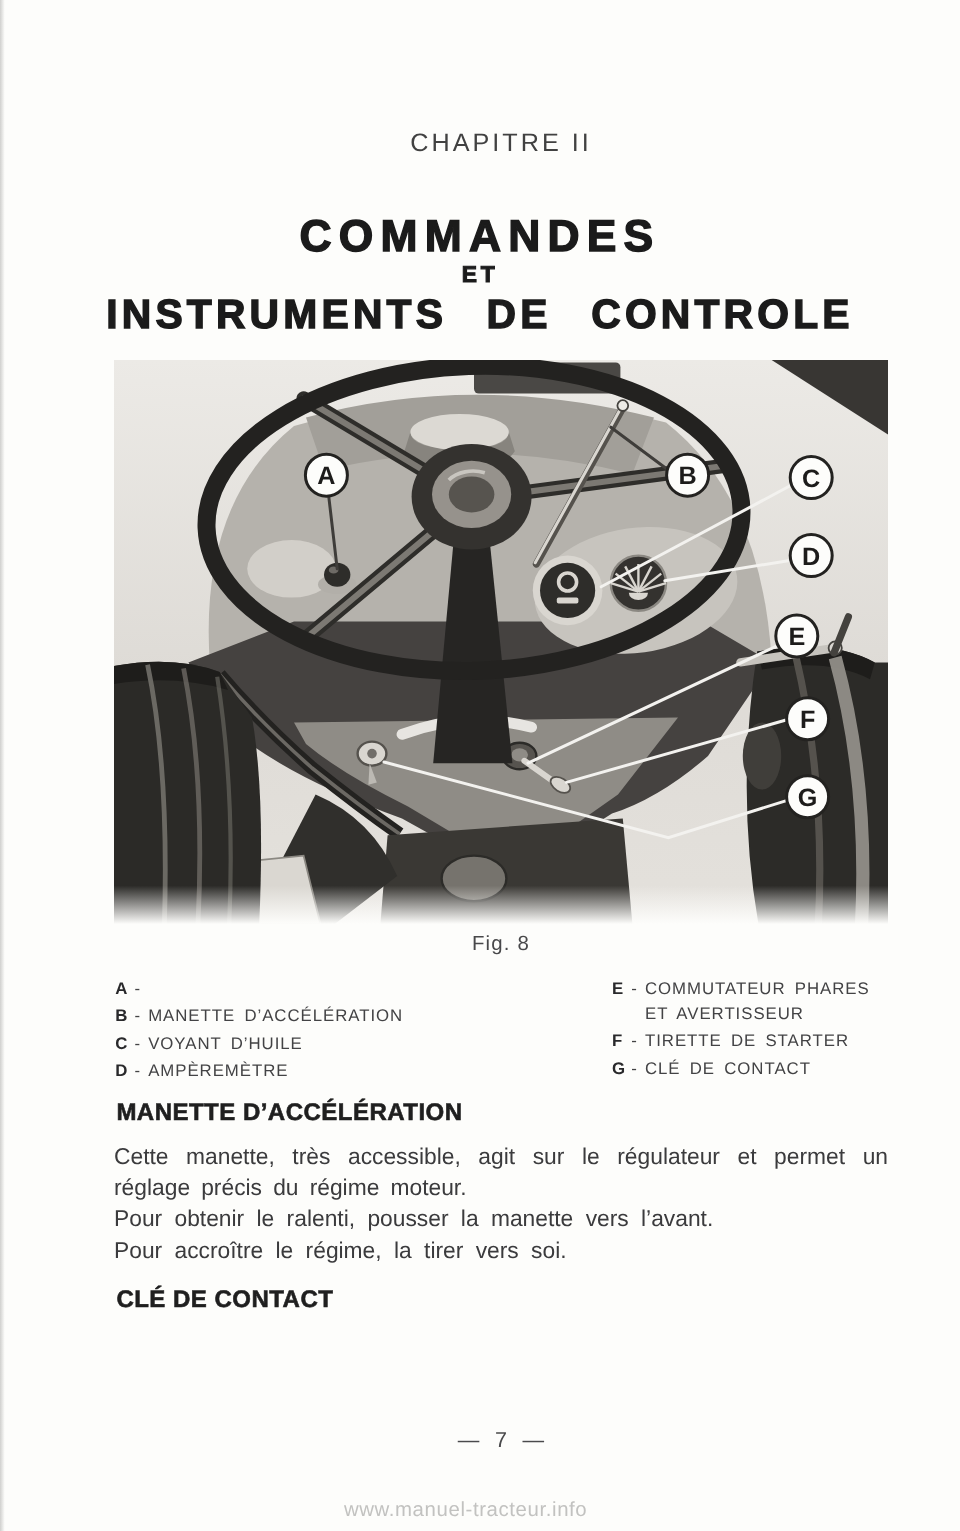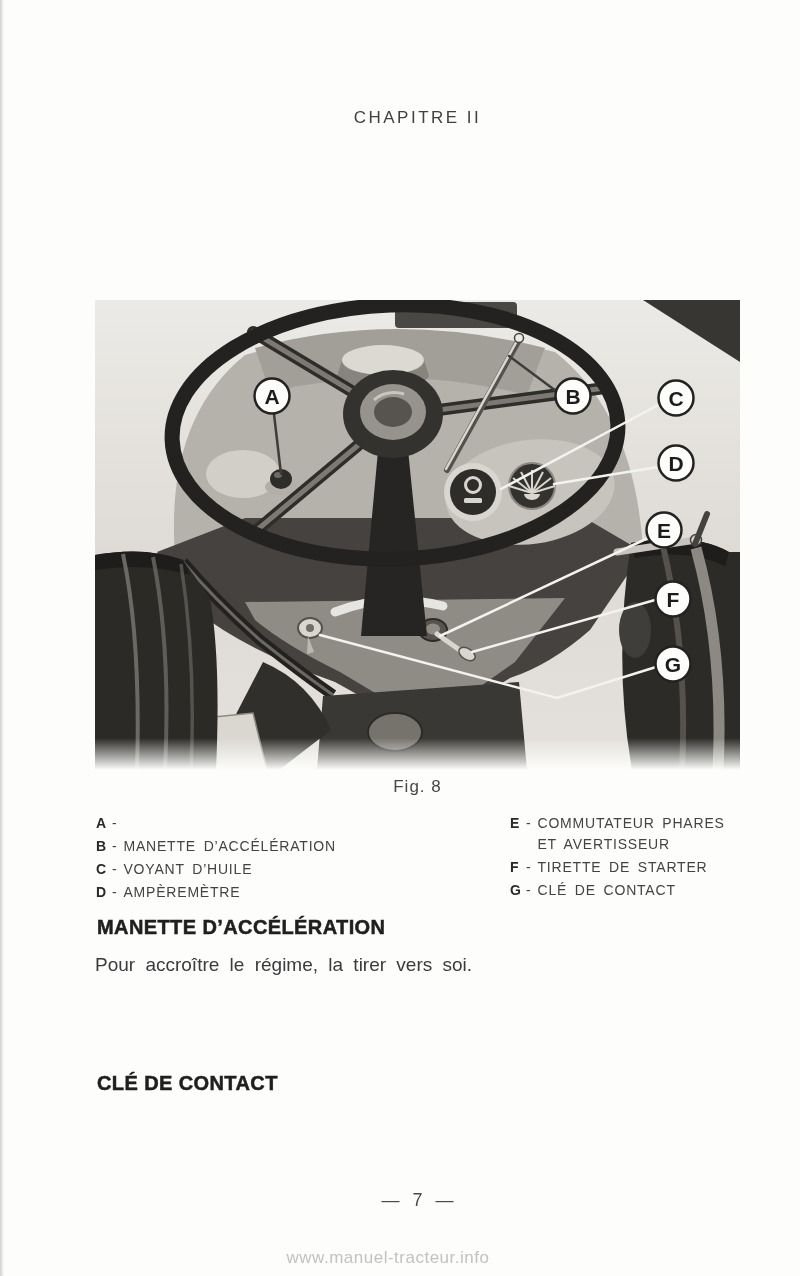--- a/index.html
+++ b/index.html
@@ -2,21 +2,21 @@
 <html><head>
 <meta charset="utf-8">
 <style>
   html,body{margin:0;padding:0;background:#e8e8e6;}
   .page{position:relative;width:800px;height:1276px;margin:0 auto;background:#fdfdfb;
         font-family:"Liberation Sans",sans-serif;overflow:hidden;}
   .page::before{content:"";position:absolute;left:0;top:0;bottom:0;width:4px;
         background:linear-gradient(90deg,#d0d0ce,rgba(253,253,251,0));pointer-events:none;}
 
   .chapter{position:absolute;top:108px;left:95px;width:645px;text-align:center;
-        font-size:17px;letter-spacing:2.5px;color:#414141;}
+        font-size:21px;letter-spacing:2.5px;color:#414141;}
 
   .title{position:absolute;top:178px;left:40px;width:720px;text-align:center;color:#1b1b1b;}
   .t1{font-size:37px;font-weight:700;letter-spacing:6px;-webkit-text-stroke:1.2px #1b1b1b;line-height:38px;}
   .t2{font-size:19px;font-weight:700;letter-spacing:3px;margin-top:3px;-webkit-text-stroke:0.9px #1b1b1b;line-height:22px;}
   .t3{font-size:34px;font-weight:700;letter-spacing:3.5px;word-spacing:20px;margin-top:3px;
       -webkit-text-stroke:1.2px #1b1b1b;line-height:36px;white-space:nowrap;}
 
   .photo{position:absolute;left:95px;top:300px;width:645px;height:470px;margin:0;}
   .photo svg{display:block;width:100%;height:100%;}
   .callout circle{fill:#fdfdfb;stroke:#232220;stroke-width:2.5px;}
@@ -49,20 +49,25 @@
   .watermark{position:absolute;top:1248px;left:0;width:776px;text-align:center;
       font-size:17px;color:#c2c2c0;letter-spacing:0.5px;}
 </style>
 </head>
 <body>
 
 <div class="page">
 
   <div class="chapter">CHAPITRE II</div>
 
+  <div class="title">
+    <div class="t1">COMMANDES</div>
+    <div class="t2">ET</div>
+    <div class="t3">INSTRUMENTS DE CONTROLE</div>
+  </div>
 
   <figure class="photo">
     <svg viewBox="0 0 645 470" xmlns="http://www.w3.org/2000/svg">
       <defs>
         <linearGradient id="pbg" x1="0" y1="0" x2="0" y2="1">
           <stop offset="0" stop-color="#eceae6"></stop>
           <stop offset="0.55" stop-color="#dedbd6"></stop>
           <stop offset="1" stop-color="#e4e1dc"></stop>
         </linearGradient>
         <linearGradient id="fadeBottom" x1="0" y1="0" x2="0" y2="1">
@@ -267,20 +272,22 @@
       <div class="lrow">
         <span class="lkey">G</span>
         <span class="ldash">-</span>
         <span class="llabel">CLÉ DE CONTACT</span>
       </div>
     </div>
   </div>
 
   <section class="sec sec1">
     <h2>MANETTE D’ACCÉLÉRATION</h2>
+    <p class="just">Cette manette, très accessible, agit sur le régulateur et permet un réglage précis du régime moteur.</p>
+    <p class="pline">Pour obtenir le ralenti, pousser la manette vers l’avant.</p>
     <p class="pline">Pour accroître le régime, la tirer vers soi.</p>
   </section>
 
   <section class="sec sec2">
     <h2>CLÉ DE CONTACT</h2>
   </section>
 
   <div class="pagenum">— 7 —</div>
   <div class="watermark">www.manuel-tracteur.info</div>
 

